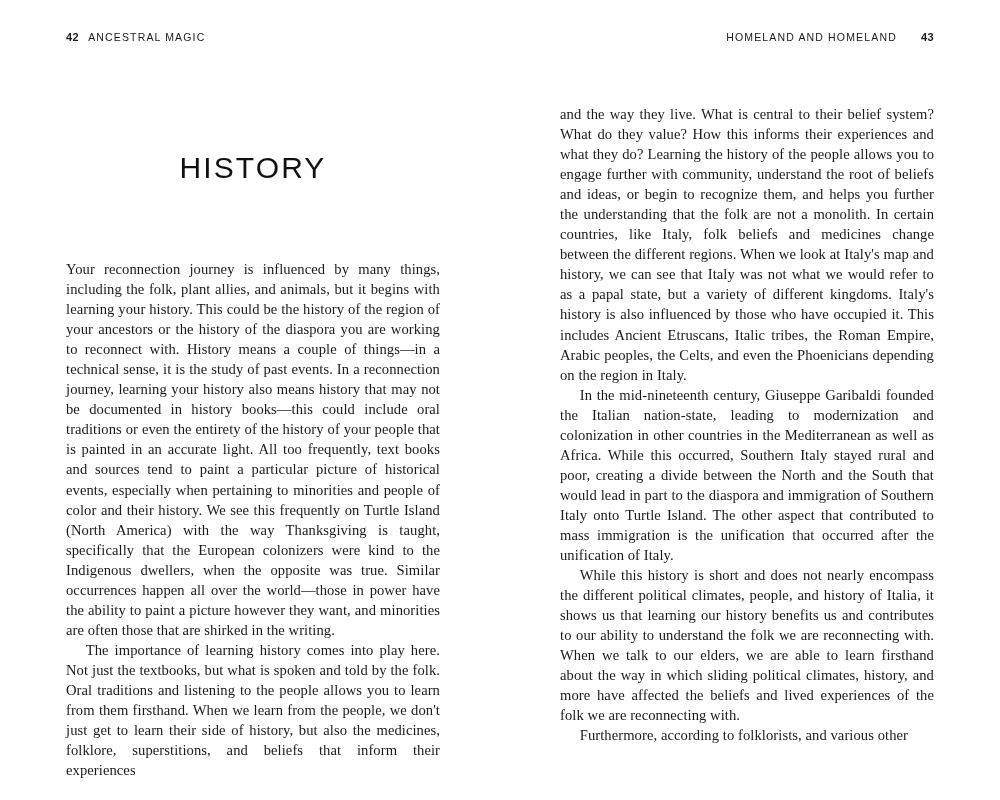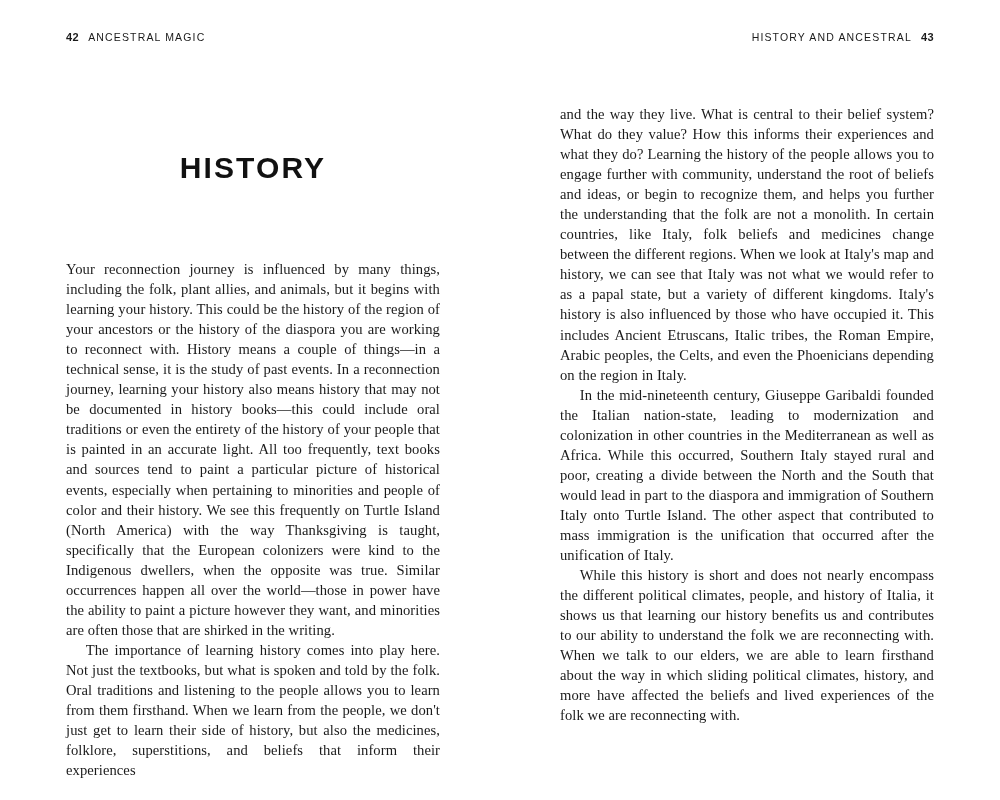--- a/index.html
+++ b/index.html
@@ -40,38 +40,38 @@
   .folio {
     font-weight: bold;
     font-size: 11px;
     letter-spacing: 0.04em;
   }
   .runhead-title {
     font-weight: normal;
     letter-spacing: 0.11em;
   }
   .runhead-left .folio { margin-right: 9px; }
-  .runhead-right .folio { margin-left: 9px; }
+  .runhead-right .folio { margin-left: 24px; }
 
   
   .col {
     position: absolute;
     top: 104px;
     width: 374px;
   }
   .col-left {
     left: 66px;
   }
   .col-right {
     left: 560px;
   }
 
   .chapter-title {
     font-family: "Liberation Sans", sans-serif;
-    font-weight: bold;
+    font-weight: normal;
     font-size: 30px;
     letter-spacing: 0.07em;
     text-align: center;
     margin: 47px 0 0 0;
     color: #111111;
   }
 
   .body-block {
     margin-top: 74px;
   }
@@ -95,32 +95,33 @@
 </head>
 <body>
 
 <div class="page">
 
   <div class="runhead runhead-left">
     <span class="folio">42</span><span class="runhead-title">ANCESTRAL MAGIC</span>
   </div>
 
   <div class="runhead runhead-right">
-    <span class="runhead-title">HISTORY AND ANCESTRAL</span><span class="folio">43</span>
+    <span class="runhead-title">HOMELAND AND HOMELAND</span><span class="folio">43</span>
   </div>
 
   <div class="col col-left">
     <h1 class="chapter-title">HISTORY</h1>
     <div class="body-block">
       <p class="body">Your reconnection journey is influenced by many things, including the folk, plant allies, and animals, but it begins with learning your history. This could be the history of the region of your ancestors or the history of the diaspora you are working to reconnect with. History means a couple of things—in a technical sense, it is the study of past events. In a reconnection journey, learning your history also means history that may not be documented in history books—this could include oral traditions or even the entirety of the history of your people that is painted in an accurate light. All too frequently, text books and sources tend to paint a particular picture of historical events, especially when pertaining to minorities and people of color and their history. We see this frequently on Turtle Island (North America) with the way Thanksgiving is taught, specifically that the European colonizers were kind to the Indigenous dwellers, when the opposite was true. Similar occurrences happen all over the world—those in power have the ability to paint a picture however they want, and minorities are often those that are shirked in the writing.</p>
       <p class="body">The importance of learning history comes into play here. Not just the textbooks, but what is spoken and told by the folk. Oral traditions and listening to the people allows you to learn from them firsthand. When we learn from the people, we don't just get to learn their side of history, but also the medicines, folklore, superstitions, and beliefs that inform their experiences</p>
     </div>
   </div>
 
   <div class="col col-right">
     <div>
       <p class="body">and the way they live. What is central to their belief system? What do they value? How this informs their experiences and what they do? Learning the history of the people allows you to engage further with community, understand the root of beliefs and ideas, or begin to recognize them, and helps you further the understanding that the folk are not a monolith. In certain countries, like Italy, folk beliefs and medicines change between the different regions. When we look at Italy's map and history, we can see that Italy was not what we would refer to as a papal state, but a variety of different kingdoms. Italy's history is also influenced by those who have occupied it. This includes Ancient Etruscans, Italic tribes, the Roman Empire, Arabic peoples, the Celts, and even the Phoenicians depending on the region in Italy.</p>
       <p class="body">In the mid-nineteenth century, Giuseppe Garibaldi founded the Italian nation-state, leading to modernization and colonization in other countries in the Mediterranean as well as Africa. While this occurred, Southern Italy stayed rural and poor, creating a divide between the North and the South that would lead in part to the diaspora and immigration of Southern Italy onto Turtle Island. The other aspect that contributed to mass immigration is the unification that occurred after the unification of Italy.</p>
       <p class="body">While this history is short and does not nearly encompass the different political climates, people, and history of Italia, it shows us that learning our history benefits us and contributes to our ability to understand the folk we are reconnecting with. When we talk to our elders, we are able to learn firsthand about the way in which sliding political climates, history, and more have affected the beliefs and lived experiences of the folk we are reconnecting with.</p>
+      <p class="body">Furthermore, according to folklorists, and various other</p>
     </div>
   </div>
 
 </div>
 
 </body></html>

